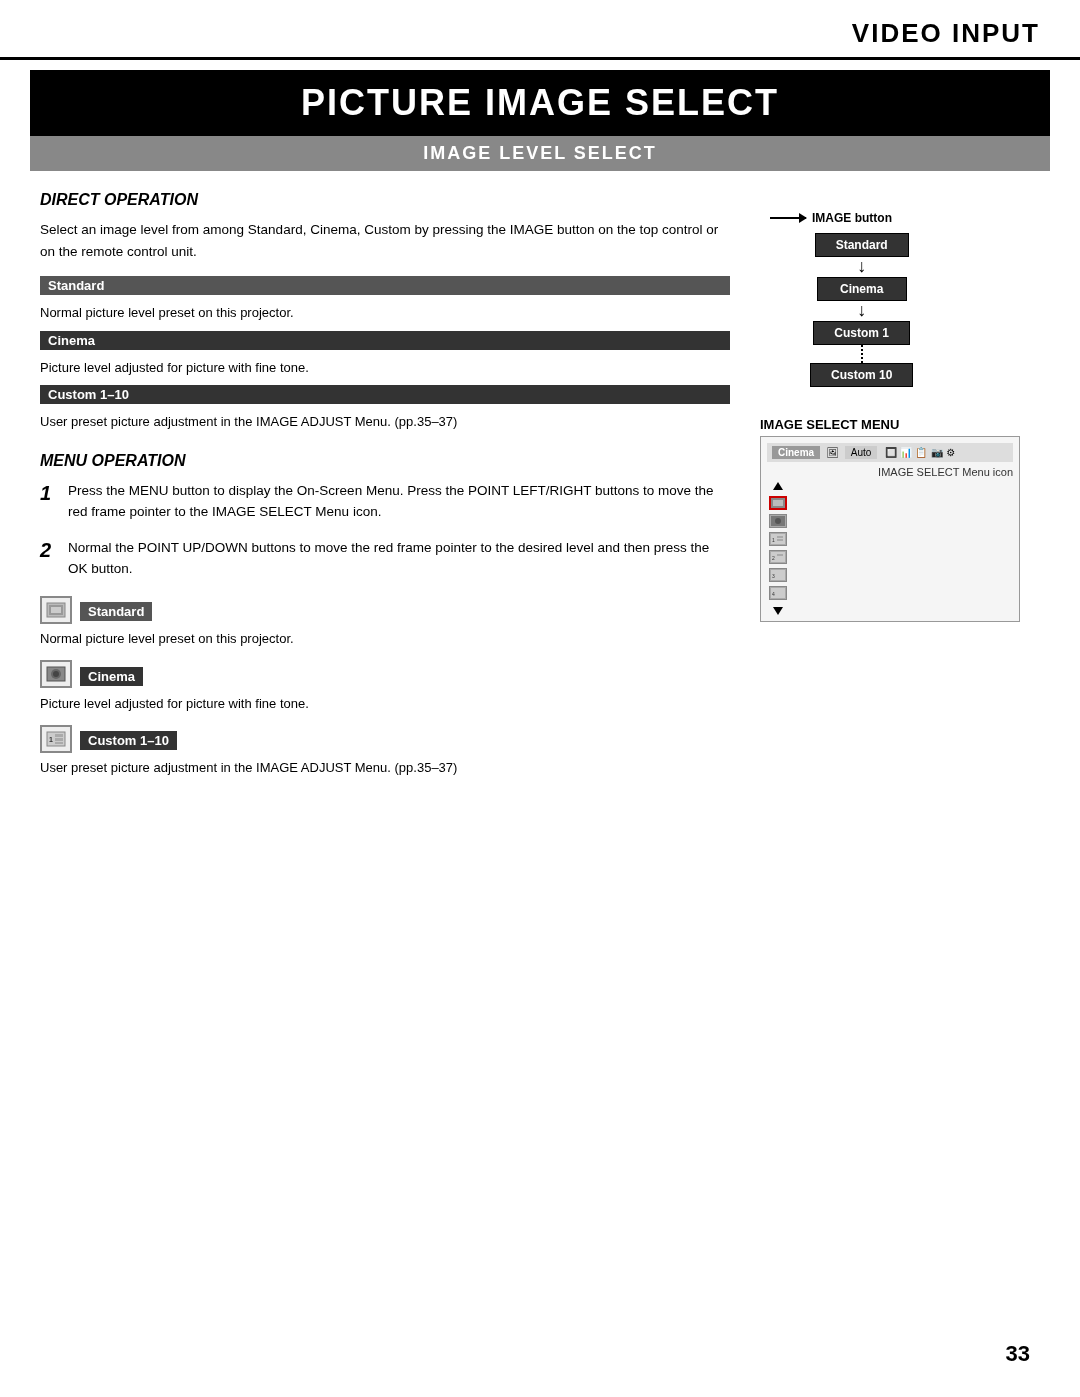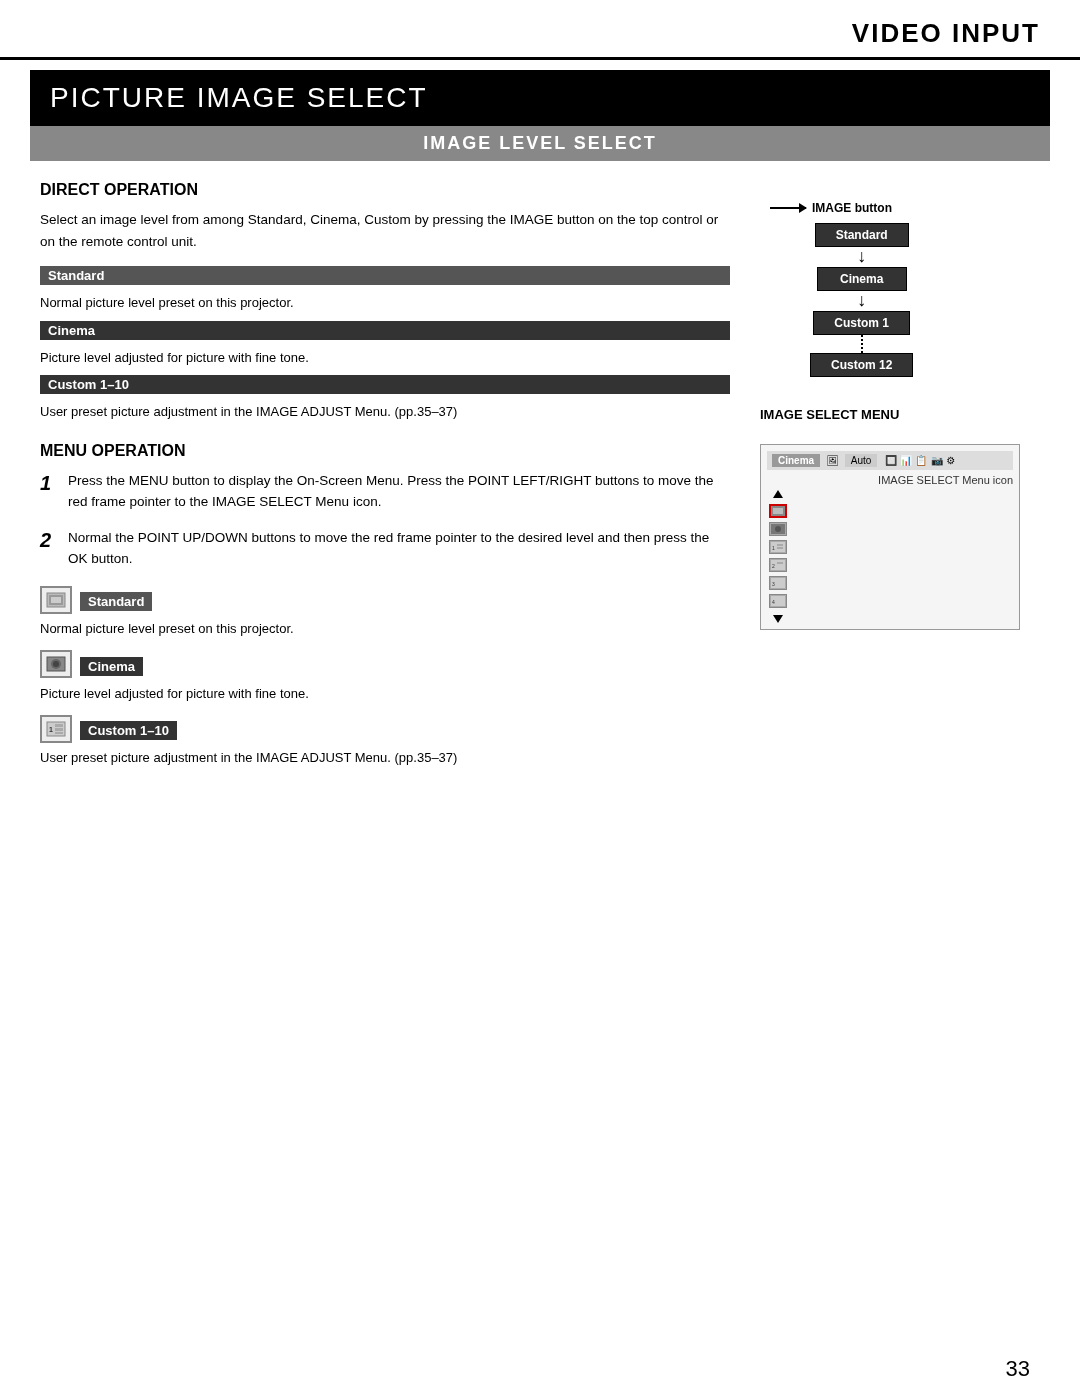--- a/index.html
+++ b/index.html
@@ -27,24 +27,24 @@
     }
 
     
     .main-title-banner {
       background: #000;
       margin: 10px 30px 0 30px;
       padding: 12px 20px;
     }
     .main-title-banner h1 {
       color: #fff;
-      font-size: 28px;
-      font-weight: normal;
+      font-size: 36px;
+      font-weight: bold;
       letter-spacing: 2px;
-      text-align: left;
+      text-align: center;
     }
 
     
     .section-title-banner {
       background: #888;
       margin: 0 30px;
       padding: 7px 20px;
       text-align: center;
     }
     .section-title-banner h2 {
@@ -68,20 +68,21 @@
     .right-col {
       width: 280px;
       flex-shrink: 0;
     }
 
     
     .section-heading {
       font-size: 16px;
       font-weight: bold;
       margin-bottom: 10px;
+      font-style: italic;
     }
 
     .intro-text {
       font-size: 13.5px;
       line-height: 1.6;
       margin-bottom: 14px;
     }
 
     
     .label-badge {
@@ -204,21 +205,21 @@
     }
 
     
     .image-select-menu-section {
       margin-top: 20px;
     }
 
     .menu-section-label {
       font-size: 13px;
       font-weight: bold;
-      margin-bottom: 22px;
+      margin-bottom: 4px;
     }
 
     .menu-screen-box {
       border: 1px solid #999;
       background: #f5f5f5;
       padding: 6px;
       width: 260px;
       position: relative;
     }
 
@@ -302,24 +303,24 @@
 
     .menu-annotation-wrap {
       position: relative;
       display: flex;
       gap: 10px;
     }
 
     
     .page-number {
       position: absolute;
-      bottom: 15px;
+      bottom: 30px;
       right: 50px;
       font-size: 22px;
-      font-weight: normal;
+      font-weight: bold;
     }
   </style>
 </head>
 <body>
 
 <div class="page-header">
   <span class="video-input-title">VIDEO INPUT</span>
 </div>
 
 <div class="main-title-banner">
@@ -412,21 +413,21 @@
         <span style="font-size:12px;font-weight:bold;">IMAGE button</span>
       </div>
 
       <div class="diagram-box-wrap">
         <div class="diag-box">Standard</div>
         <div class="diag-arrow-down">↓</div>
         <div class="diag-box">Cinema</div>
         <div class="diag-arrow-down">↓</div>
         <div class="diag-box">Custom 1</div>
         <div class="diag-dotted"></div>
-        <div class="diag-box">Custom 12</div>
+        <div class="diag-box">Custom 10</div>
       </div>
     </div>
 
     <div class="image-select-menu-section">
       <div class="menu-section-label">IMAGE SELECT MENU</div>
 
       <div class="menu-annotation-wrap">
         <div class="menu-screen-box">
 
           <div class="menu-top-bar">

